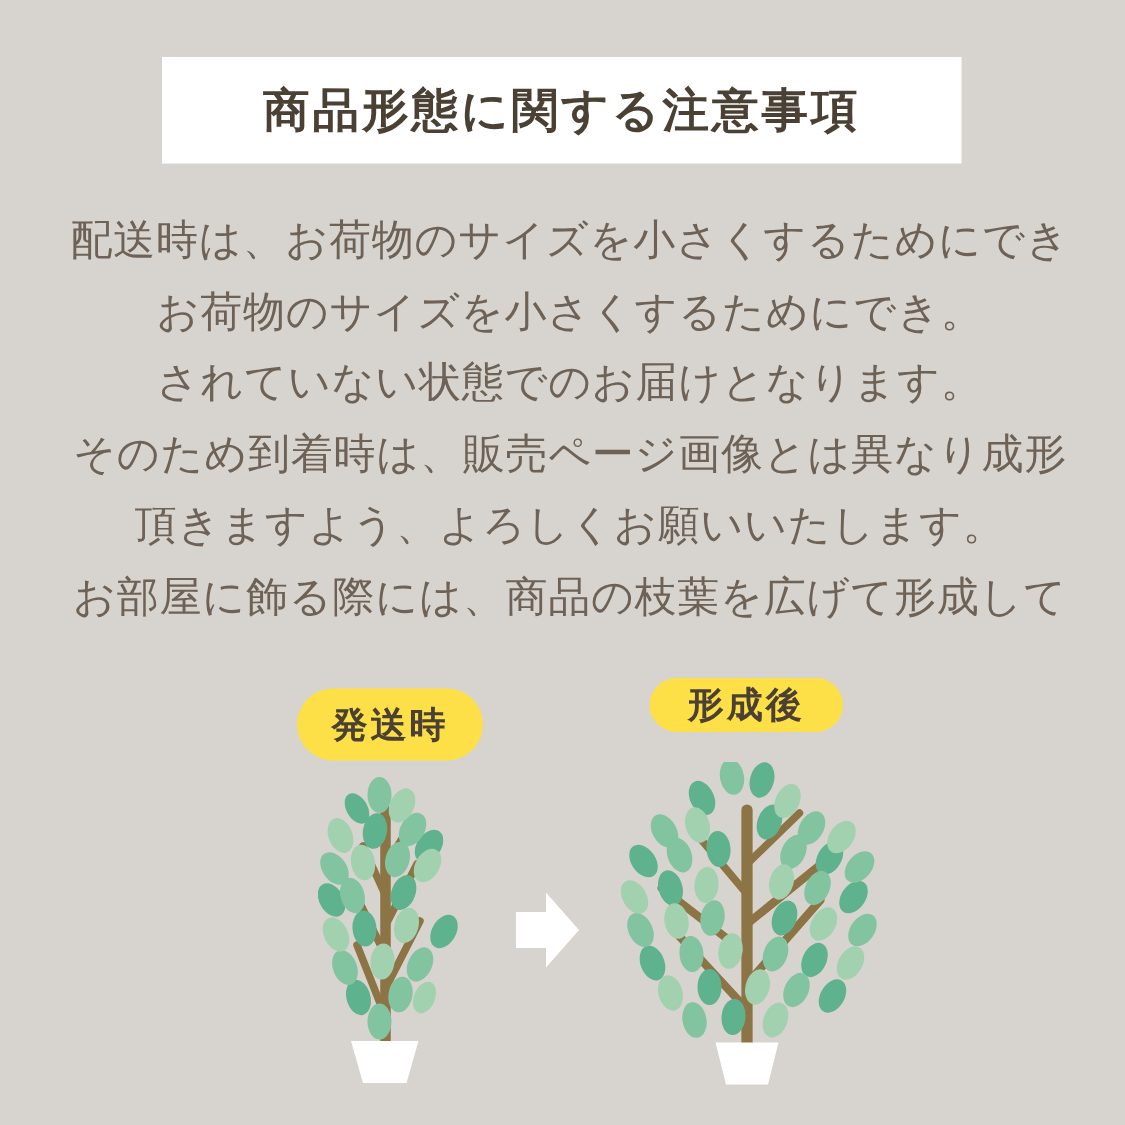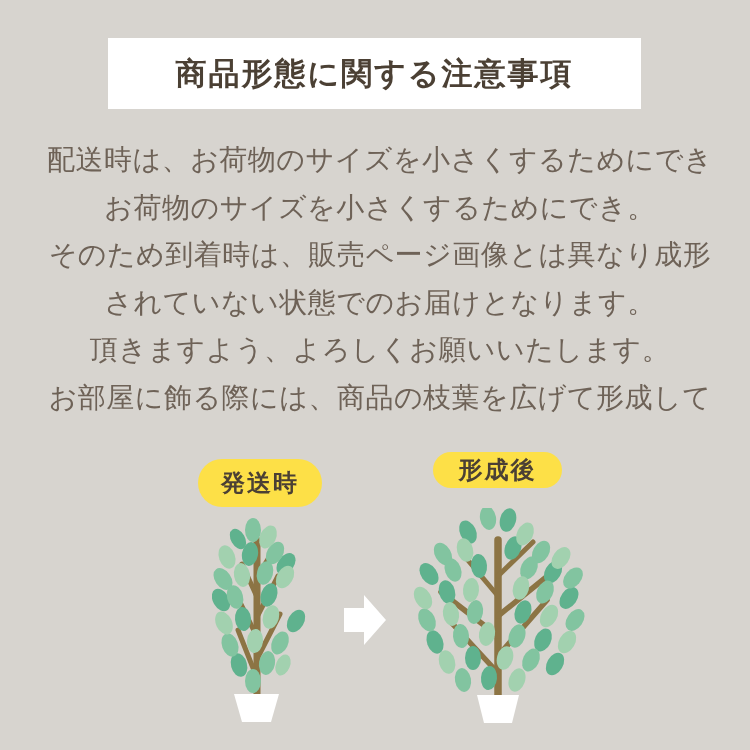--- a/index.html
+++ b/index.html
@@ -101,22 +101,22 @@
 
 <div class="page">
 
   <div class="header-box">
     <div class="header-title">商品形態に関する注意事項</div>
   </div>
 
   <div class="body-text">
     <div class="body-line">配送時は、お荷物のサイズを小さくするためにでき</div>
     <div class="body-line">お荷物のサイズを小さくするためにでき。</div>
+    <div class="body-line">されていない状態でのお届けとなります。</div>
     <div class="body-line">そのため到着時は、販売ページ画像とは異なり成形</div>
-    <div class="body-line">されていない状態でのお届けとなります。</div>
     <div class="body-line">頂きますよう、よろしくお願いいたします。</div>
     <div class="body-line">お部屋に飾る際には、商品の枝葉を広げて形成して</div>
   </div>
 
   <div class="pill pill-before">
     <span>発送時</span>
   </div>
 
   <div class="pill pill-after">
     <span>形成後</span>

